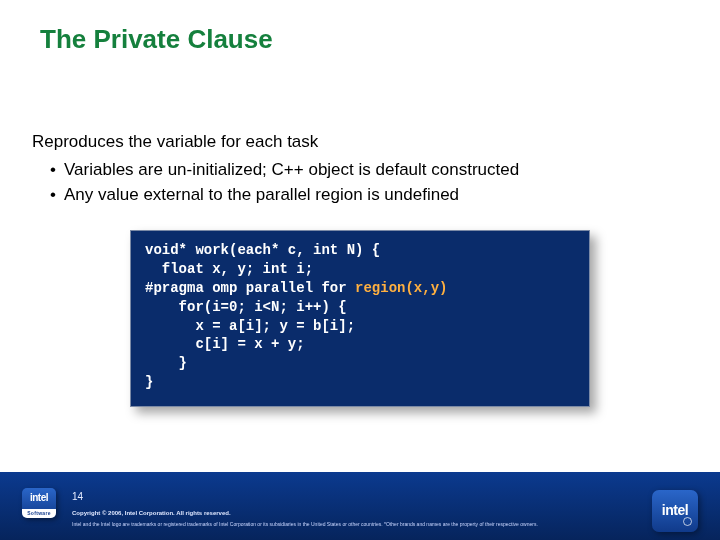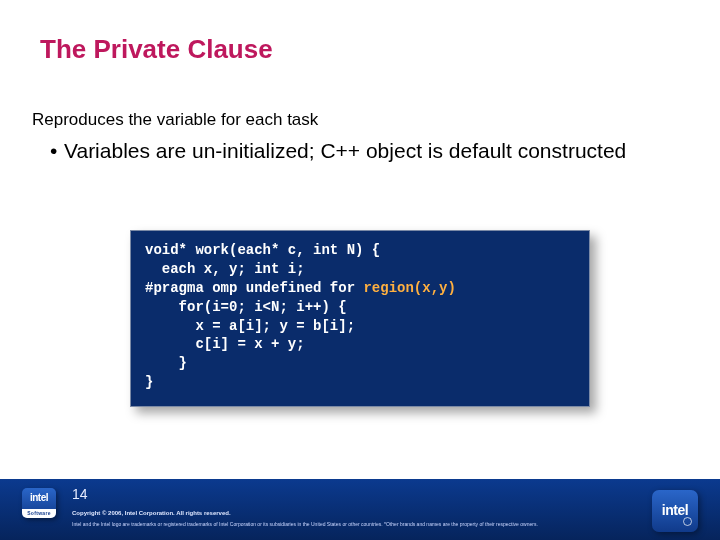--- a/index.html
+++ b/index.html
@@ -1,73 +1,74 @@
 <!DOCTYPE html>
 <html><head>
 <meta charset="utf-8">
 <style>
   * { margin: 0; padding: 0; box-sizing: border-box; }
   html, body { width: 720px; height: 540px; font-family: Verdana, Geneva, sans-serif; background: #fff; overflow: hidden; }
   .slide { position: relative; width: 720px; height: 540px; background: #ffffff; }
-  .title { position: absolute; top: 34px; left: 40px; font-size: 26px; font-weight: bold; color: #be185d; letter-spacing: 0px; }
+  .title { position: absolute; top: 24px; left: 40px; font-size: 26px; font-weight: bold; color: #15803d; letter-spacing: 0px; }
   .body { position: absolute; top: 110px; left: 32px; right: 32px; color: #000; }
-  .lead { font-size: 17px; margin-bottom: 6px; }
+  .lead { font-size: 17px; margin-bottom: 6px; margin-top: 22px; }
   ul.bullets { list-style: none; padding-left: 18px; }
-  ul.bullets li { font-size: 21px; line-height: 1.45; position: relative; padding-left: 14px; }
+  ul.bullets li { font-size: 17px; line-height: 1.45; position: relative; padding-left: 14px; }
   ul.bullets li::before { content: "•"; position: absolute; left: 0; top: 0; color: #000; }
   .codebox {
     position: absolute; top: 230px; left: 130px; width: 460px;
     background: #0a2c6b; border: 1px solid #7b8aa6;
     box-shadow: 6px 6px 10px rgba(0,0,0,0.35);
     padding: 10px 14px 14px 14px;
     color: #fff; font-family: "Courier New", Courier, monospace;
     font-size: 14px; font-weight: bold; line-height: 1.35;
     white-space: pre;
   }
   .codebox .kw { color: #ffb040; }
   .footer {
-    position: absolute; left: 0; right: 0; bottom: 0; height: 61px;
+    position: absolute; left: 0; right: 0; bottom: 0; height: 68px;
     background: linear-gradient(#0b3a8f, #06245c);
     color: #fff;
   }
   .footer .badge-left {
     position: absolute; left: 22px; bottom: 22px; width: 34px; height: 30px;
     background: linear-gradient(#2a66c9, #103a8a); border-radius: 5px;
     box-shadow: 2px 2px 5px rgba(0,0,0,0.4);
   }
   .footer .badge-left .strip { position:absolute; bottom:0; left:0; right:0; height:9px; background:#fff; border-radius:0 0 5px 5px; color:#143d8e; font-size:5px; text-align:center; line-height:9px; font-weight:bold; letter-spacing:0.3px;}
   .footer .badge-left .mark { position:absolute; top:4px; left:0; right:0; text-align:center; color:#fff; font-family: Arial, sans-serif; font-weight:bold; font-size:10px; letter-spacing:-0.5px;}
   .footer .badge-right {
     position: absolute; right: 22px; bottom: 8px; width: 46px; height: 42px;
     background: linear-gradient(#2a66c9, #103a8a); border-radius: 7px;
     box-shadow: 2px 2px 6px rgba(0,0,0,0.4);
   }
   .footer .badge-right .mark { position:absolute; top:12px; left:0; right:0; text-align:center; color:#fff; font-family: Arial, sans-serif; font-weight:bold; font-size:14px; letter-spacing:-0.5px;}
   .footer .badge-right .ring { position:absolute; right:6px; bottom:6px; width:9px; height:9px; border:1.5px solid rgba(255,255,255,0.7); border-radius:50%; }
-  .footer .pagenum { position: absolute; left: 72px; bottom: 38px; font-size: 14px; color: #e6ecff; }
+  .footer .pagenum { position: absolute; left: 72px; bottom: 38px; font-size: 10px; color: #e6ecff; }
   .footer .copy { position: absolute; left: 72px; bottom: 24px; font-size: 6px; color: #dfe7ff; font-weight: bold;}
   .footer .legal { position: absolute; left: 72px; right: 80px; bottom: 12px; font-size: 5px; color: #c9d6ff; line-height:1.15; }
 </style>
 </head>
 <body>
 
 <div class="slide">
 
   <div class="title">The Private Clause</div>
 
   <div class="body">
     <div class="lead">Reproduces the variable for each task</div>
     <ul class="bullets">
       <li>Variables are un-initialized; C++ object is default constructed</li>
+      <li>Any value external to the parallel region is undefined</li>
     </ul>
   </div>
 
   <div class="codebox"><span>void* work(each* c, int N) {</span>
-<span>  each x, y; int i;</span>
-<span>#pragma omp undefined for </span><span class="kw">region(x,y)</span>
+<span>  float x, y; int i;</span>
+<span>#pragma omp parallel for </span><span class="kw">region(x,y)</span>
 <span>    for(i=0; i&lt;N; i++) {</span>
 <span>      x = a[i]; y = b[i];</span>
 <span>      c[i] = x + y;</span>
 <span>    }</span>
 <span>}</span></div>
 
   <div class="footer">
     <div class="badge-left">
       <div class="mark">intel</div>
       <div class="strip">Software</div>

